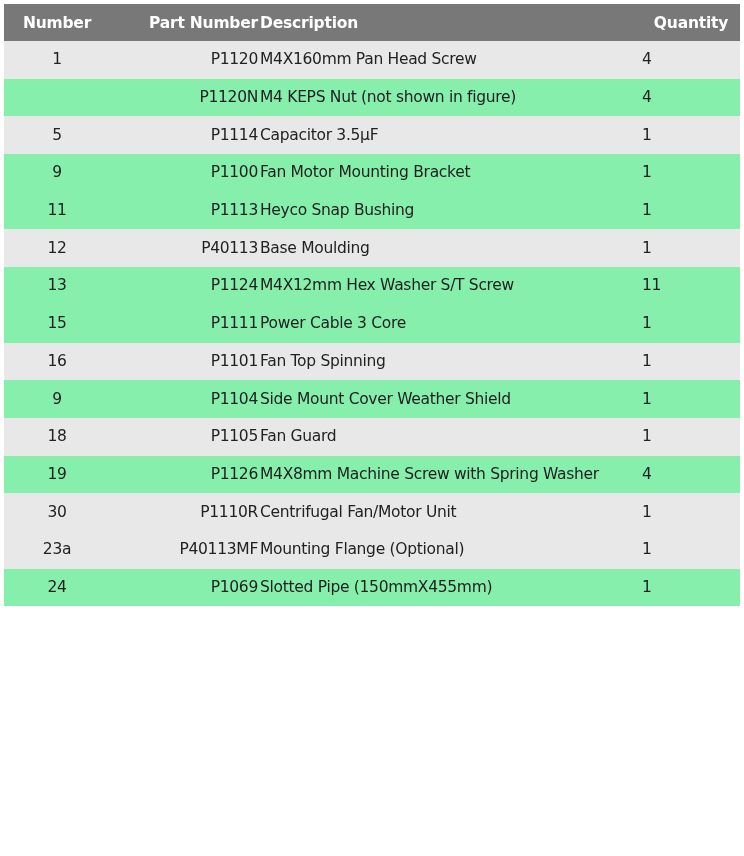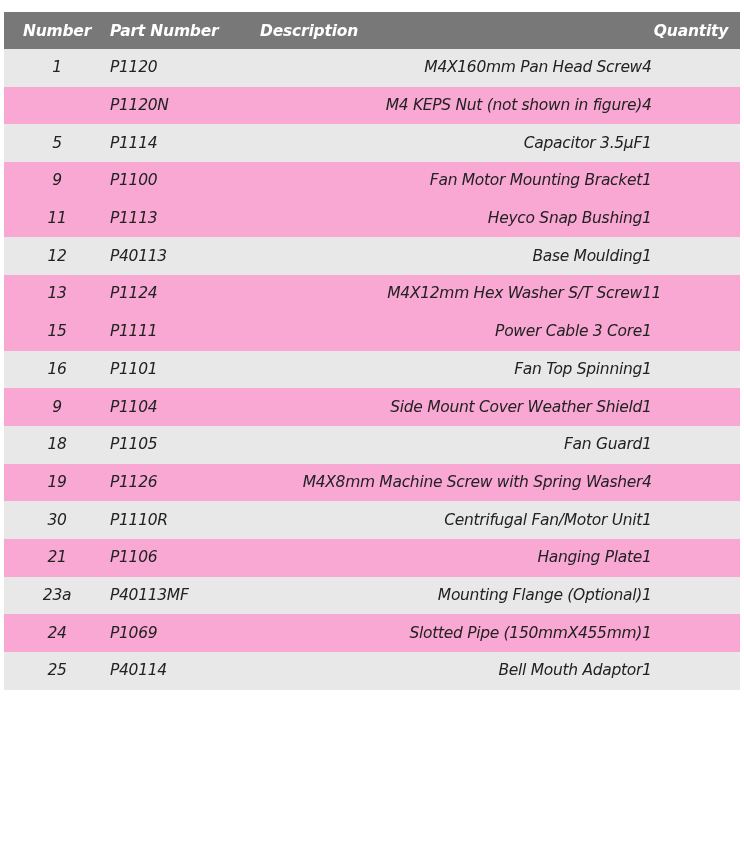--- a/index.html
+++ b/index.html
@@ -1,34 +1,34 @@
 <!DOCTYPE html>
 <html><head>
 <meta charset="utf-8">
 <style>
   html, body { margin: 0; padding: 0; background: #ffffff; }
   body { width: 744px; height: 856px; overflow: hidden; font-family: "DejaVu Sans", "Liberation Sans", sans-serif; }
   .parts-table {
-    position: absolute; left: 4px; top: 12px; width: 736px;
-    border-collapse: collapse; table-layout: fixed; font-style: italic;
+    position: absolute; left: 4px; top: 4px; width: 736px;
+    border-collapse: collapse; table-layout: fixed;
   }
   .parts-table th {
     background: #787878; color: #ffffff; font-weight: bold;
     font-size: 15.5px; height: 37px; padding: 0; letter-spacing: -0.2px;
   }
   .parts-table td {
     font-size: 15.5px; color: #222222; padding: 0; height: 37.7px; line-height: 19px;
     letter-spacing: -0.3px;
   }
   .parts-table tr.odd td { background: #e8e8e8; }
-  .parts-table tr.even td { background: #f9a8d4; }
+  .parts-table tr.even td { background: #86efac; }
   .parts-table tr.tall td { height: 59px; }
   .c-num { width: 106px; text-align: center; }
-  .c-part { width: 148px; text-align: left; }
-  .c-desc { text-align: right; padding-left: 2px !important; }
+  .c-part { width: 148px; text-align: right; }
+  .c-desc { text-align: left; padding-left: 2px !important; }
   .c-qty { width: 98px; }
   th.c-desc { padding-left: 2px; }
   td.c-part .line { display: block; }
 </style>
 </head>
 <body>
 
 <table class="parts-table">
   <thead>
     <tr>
@@ -136,46 +136,30 @@
         <td class="c-qty">4</td>
       </tr>
       <tr class="odd">
         <td class="c-num">30</td>
         <td class="c-part">
           <span class="line">P1110R</span>
         </td>
         <td class="c-desc">Centrifugal Fan/Motor Unit</td>
         <td class="c-qty">1</td>
       </tr>
-      <tr class="even">
-        <td class="c-num">21</td>
-        <td class="c-part">
-          <span class="line">P1106</span>
-        </td>
-        <td class="c-desc">Hanging Plate</td>
-        <td class="c-qty">1</td>
-      </tr>
       <tr class="odd">
         <td class="c-num">23a</td>
         <td class="c-part">
           <span class="line">P40113MF</span>
         </td>
         <td class="c-desc">Mounting Flange (Optional)</td>
         <td class="c-qty">1</td>
       </tr>
       <tr class="even">
         <td class="c-num">24</td>
         <td class="c-part">
           <span class="line">P1069</span>
         </td>
         <td class="c-desc">Slotted Pipe (150mmX455mm)</td>
         <td class="c-qty">1</td>
       </tr>
-      <tr class="odd">
-        <td class="c-num">25</td>
-        <td class="c-part">
-          <span class="line">P40114</span>
-        </td>
-        <td class="c-desc">Bell Mouth Adaptor</td>
-        <td class="c-qty">1</td>
-      </tr>
     </tbody>
 </table>
 
 </body></html>

